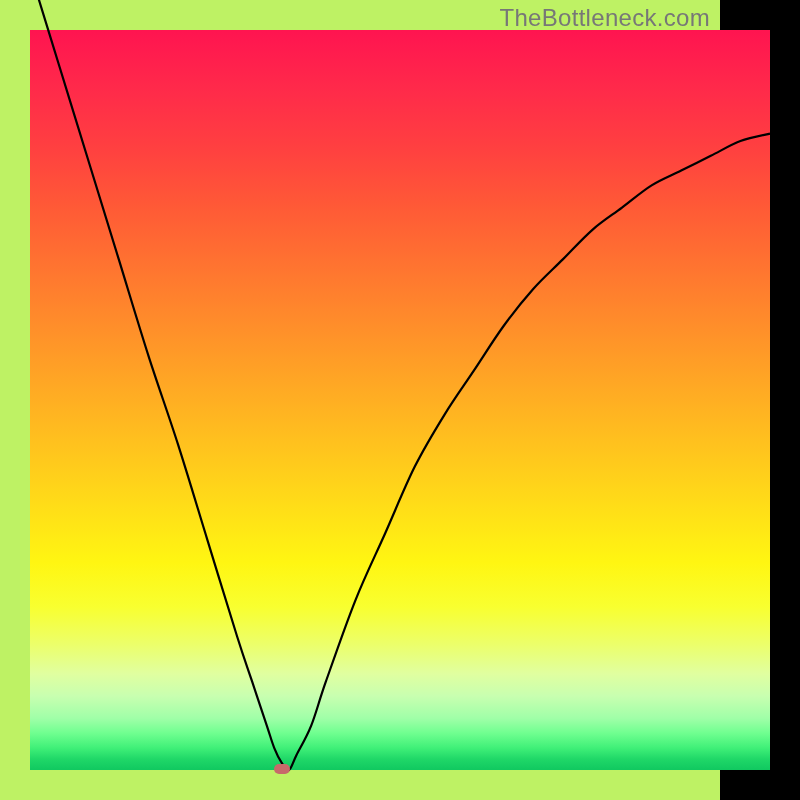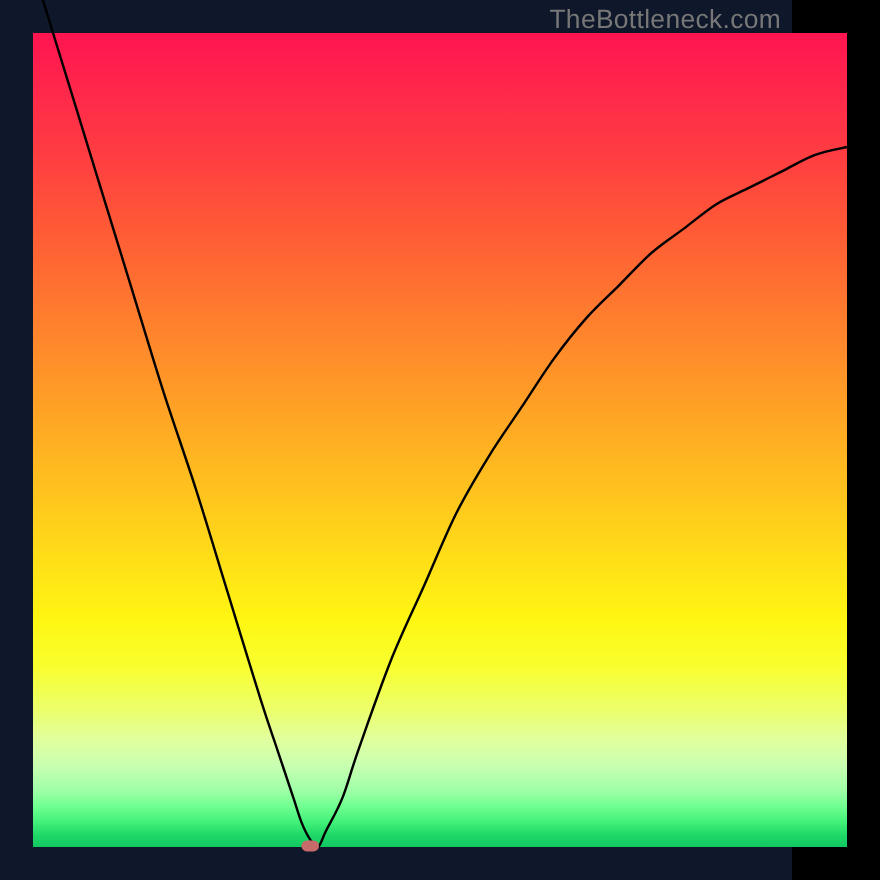--- a/index.html
+++ b/index.html
@@ -10,21 +10,21 @@
     background: #000;
     font-family: Arial, Helvetica, sans-serif;
     overflow: hidden;
   }
   .frame {
     position: absolute;
     left: 0;
     top: 0;
     width: 720px;
     height: 800px;
-    background: #0f172a;
+    background: #bef264;
   }
   .plot-area {
     position: absolute;
     left: 30px;
     top: 30px;
     width: 740px;
     height: 740px;
     
     background: linear-gradient(
       to bottom,

